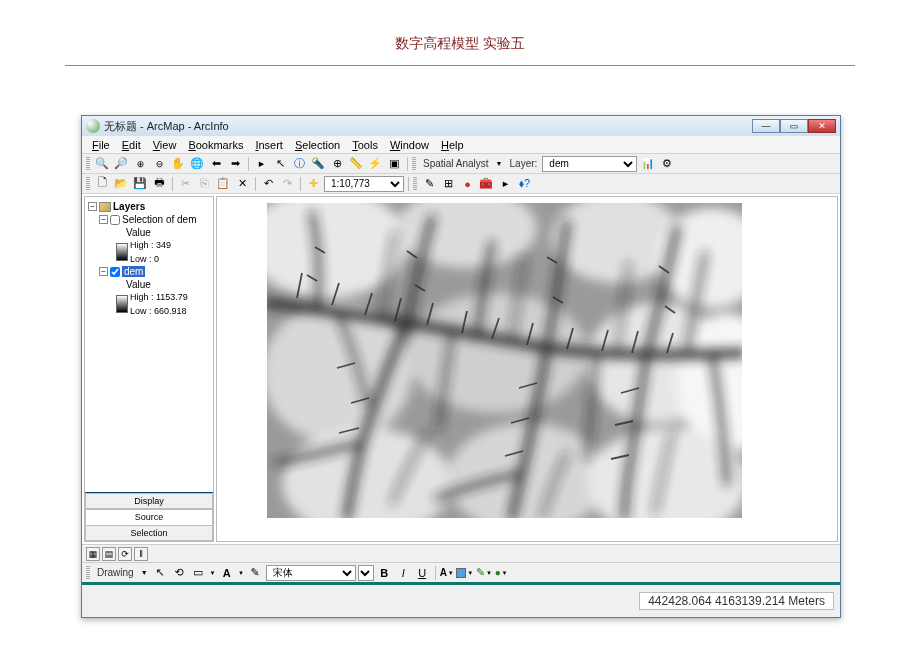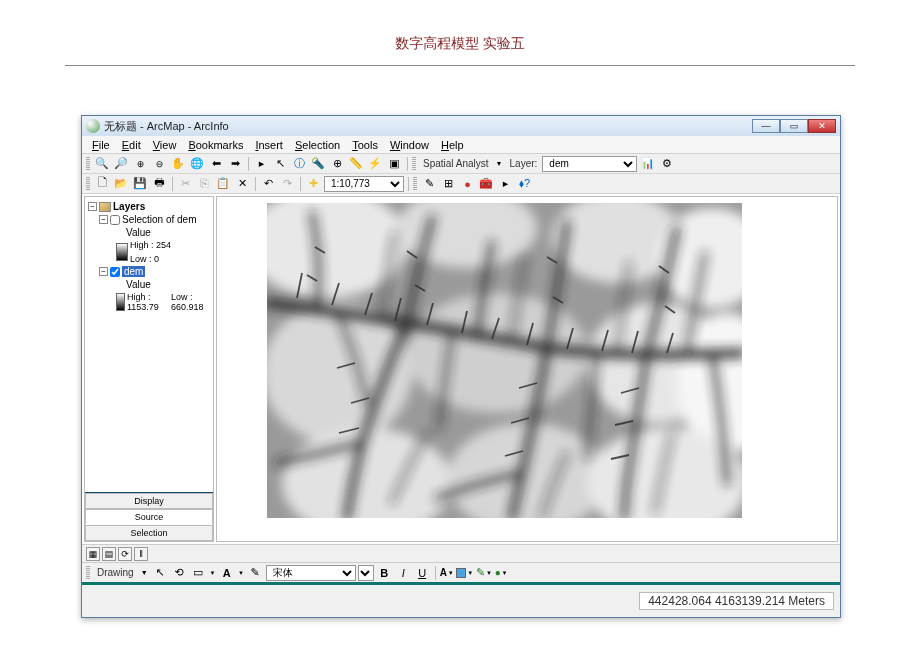--- a/index.html
+++ b/index.html
@@ -149,35 +149,35 @@
           <span class="exp">−</span>
           <input type="checkbox" class="layer-checkbox" style="">
           <span>Selection of dem</span>
         </div>
         <div class="toc-row" style="padding-left:38px;">
             <span>Value</span>
           </div>
         <div class="toc-row" style="padding-left:28px;">
           <span class="grad-box" style="background:linear-gradient(#fff,#000);"></span>
           <div style="display:flex;flex-direction:column;gap:4px;font-size:9px;">
-            <span>High : 254</span>
+            <span>High : 349</span>
             <span>Low : 0</span>
           </div>
         </div>
         <div class="toc-row" style="padding-left:11px;">
           <span class="exp">−</span>
           <input type="checkbox" class="layer-checkbox" checked="" style="">
           <span class="layer-sel">dem</span>
         </div>
         <div class="toc-row" style="padding-left:38px;">
             <span>Value</span>
           </div>
         <div class="toc-row" style="padding-left:28px;">
           <span class="grad-box" style="background:linear-gradient(#fff,#000);"></span>
-          <div style="display:flex;flex-direction:row;gap:4px;font-size:9px;">
+          <div style="display:flex;flex-direction:column;gap:4px;font-size:9px;">
             <span>High : 1153.79</span>
             <span>Low : 660.918</span>
           </div>
         </div>
       </div>
       <div class="toc-tabs">
         <div class="toc-tab">Display</div>
         <div class="toc-tab active">Source</div>
         <div class="toc-tab">Selection</div>
       </div>

